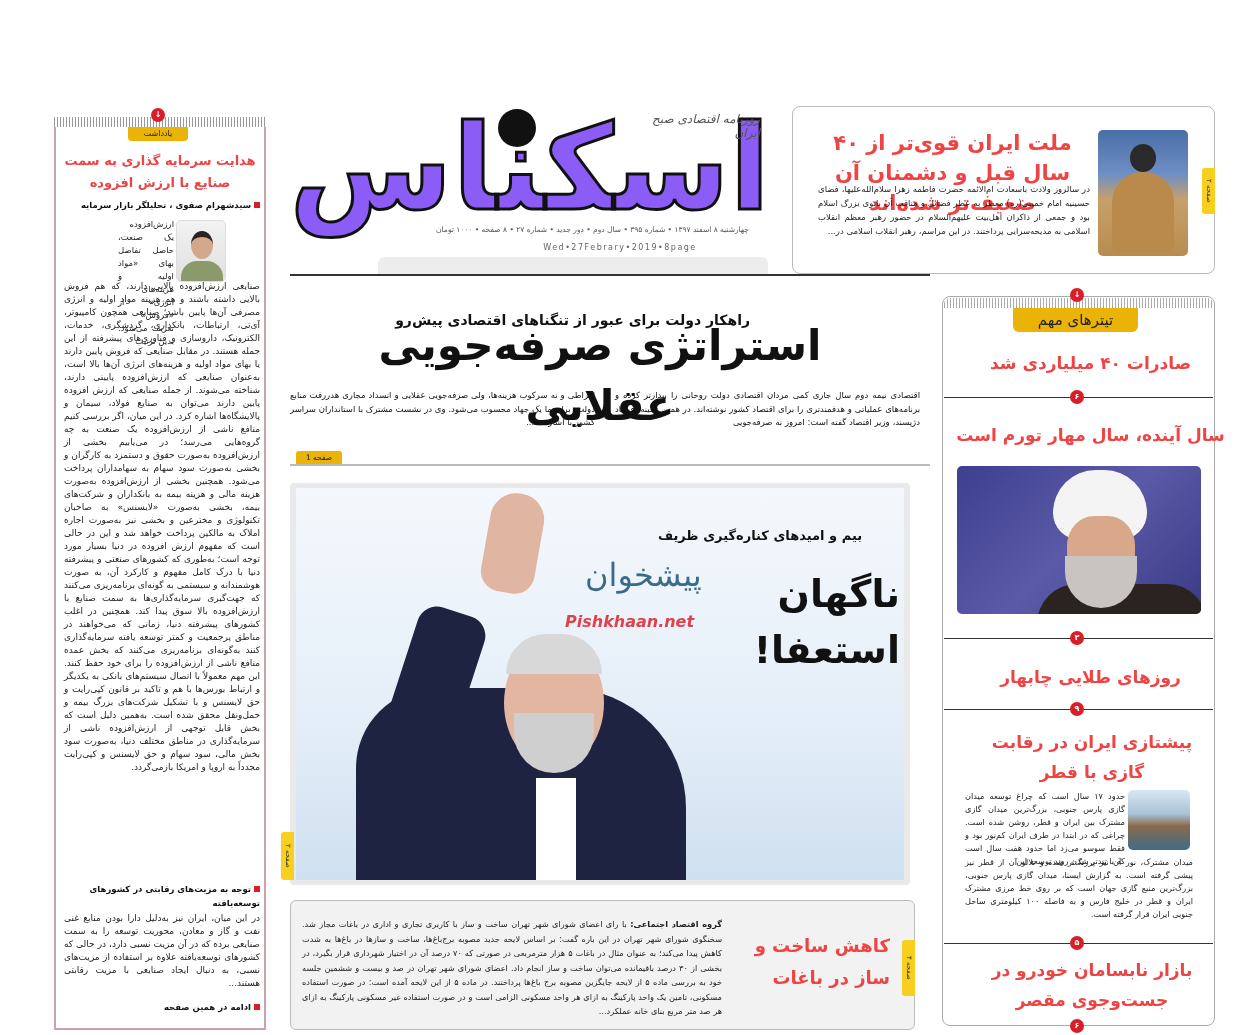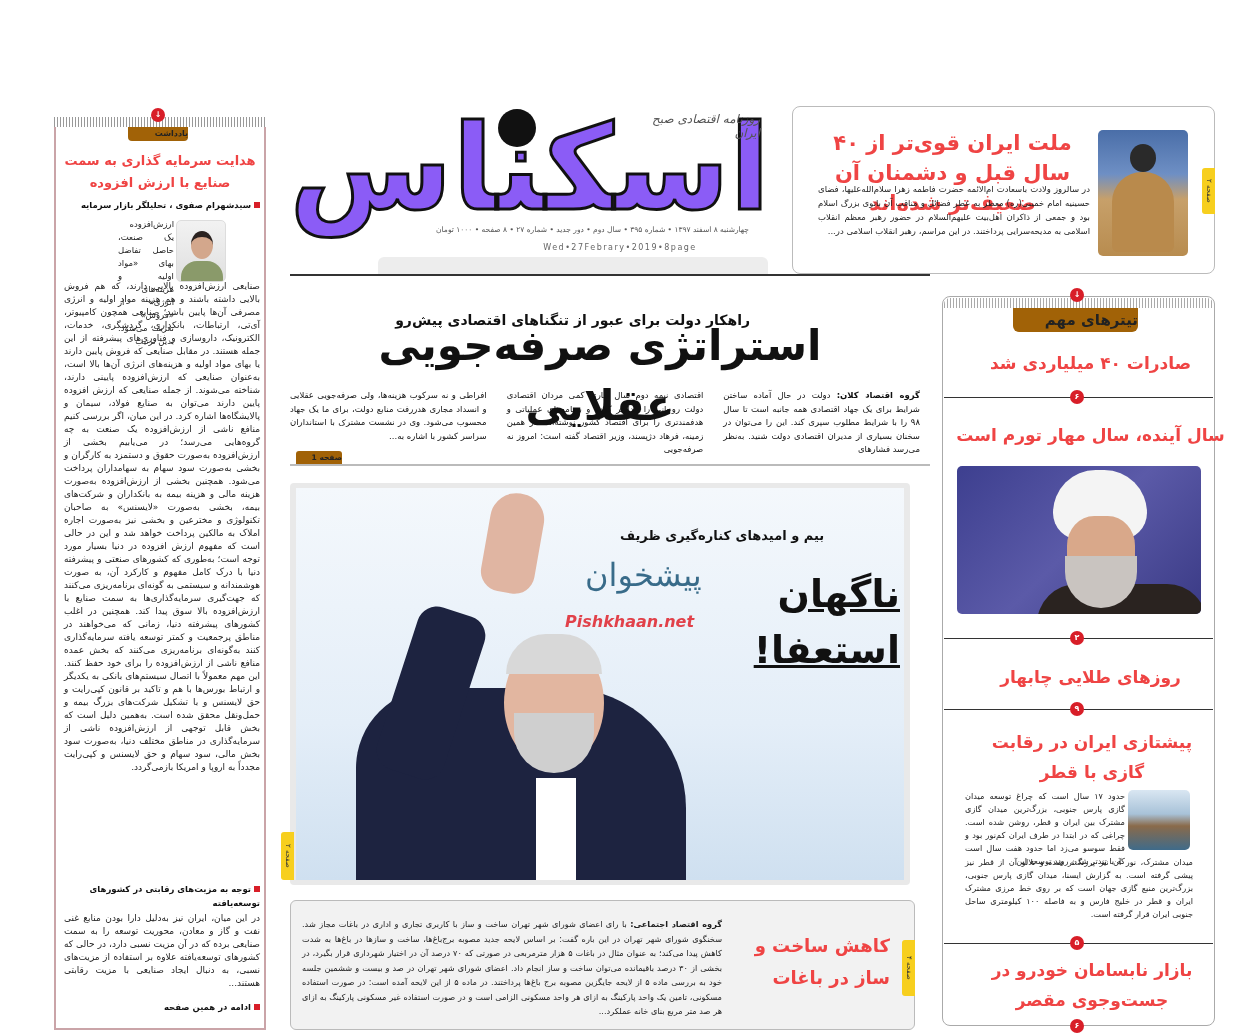--- a/index.html
+++ b/index.html
@@ -1,18 +1,18 @@
 <!DOCTYPE html>
 <html><head>
 <meta charset="utf-8">
 <style>
   * { box-sizing: border-box; margin: 0; padding: 0; }
   html, body { width: 1250px; height: 1035px; background: #ffffff; overflow: hidden; }
   body { position: relative; font-family: "DejaVu Sans", sans-serif; color: #111; direction: rtl; }
-  .yellow-tag { background: #a16207; color: #222; font-weight: bold; border-radius: 4px; text-align: right; }
+  .yellow-tag { background: #eab308; color: #222; font-weight: normal; border-radius: 4px; text-align: center; }
   .side-tab { position: absolute; width: 13px; background: #f7cf1e; border-radius: 3px 0 0 3px; font-size: 7px; writing-mode: vertical-rl; text-align: center; color:#333; display:flex; align-items:center; justify-content:center; }
   .red-dot { position: absolute; width: 14px; height: 14px; border-radius: 50%; background: #d81e28; color: #fff; font-size: 8px; line-height: 14px; text-align: center; font-weight: bold; }
   .body-text { font-size: 9px; line-height: 13px; color: #222; text-align: justify; }
   .headline { font-weight: bold; color: #ef4444; text-align: center; }
 
   
   .logo { position: absolute; left: 300px; top: 103px; width: 470px; height: 130px; }
   .logo-text { position:absolute; left:0; top:0; width:470px; height:130px; font-size: 118px; font-weight: bold; line-height: 130px; color: #8b5cf6; text-align: center; letter-spacing: -4px; -webkit-text-stroke: 3px #111; font-family: "DejaVu Sans", sans-serif; }
   .logo-dot { position:absolute; left: 198px; top: 6px; width: 38px; height: 38px; border-radius: 50%; background: #111; }
   .tagline { position: absolute; left: 630px; top: 112px; width: 130px; font-size: 12px; font-style: italic; color: #555; text-align: right; }
@@ -58,22 +58,22 @@
   
   .photo-frame { position: absolute; left: 290px; top: 483px; width: 620px; height: 402px; background: #e9e9e9; border-radius: 4px; }
   .photo { position: absolute; left: 296px; top: 488px; width: 608px; height: 392px; background: linear-gradient(180deg, #f4f8fc 0%, #e4eef8 60%, #cfe0f0 100%); overflow: hidden; }
   .photo .suit { position:absolute; left:60px; top:200px; width:330px; height:220px; background:#1d2340; border-radius: 80px 120px 0 0; }
   .photo .arm { position:absolute; left:100px; top:120px; width:70px; height:170px; background:#1d2340; transform: rotate(18deg); border-radius: 20px; }
   .photo .hand { position:absolute; left:190px; top:5px; width:54px; height:100px; background:#e0b5a2; border-radius: 26px 26px 20px 20px; transform: rotate(10deg); }
   .photo .face { position:absolute; left:208px; top:150px; width:100px; height:130px; background:#e2b6a0; border-radius:50%; }
   .photo .hair { position:absolute; left:210px; top:146px; width:96px; height:40px; background:#d8d8d8; border-radius:48px 48px 0 0; }
   .photo .beard { position:absolute; left:218px; top:225px; width:80px; height:60px; background:#cfcfcf; border-radius:0 0 40px 40px; }
   .photo .shirt { position:absolute; left:240px; top:290px; width:40px; height:110px; background:#ffffff; }
-  .ziba-kicker { position: absolute; left: 620px; top: 528px; width: 280px; font-size: 13px; font-weight: bold; text-align: left; }
-  .ziba-headline { position: absolute; left: 640px; top: 566px; width: 260px; font-size: 38px; line-height: 56px; font-weight: bold; text-align: right; text-decoration: underline; }
+  .ziba-kicker { position: absolute; left: 620px; top: 528px; width: 280px; font-size: 13px; font-weight: bold; text-align: center; }
+  .ziba-headline { position: absolute; left: 640px; top: 566px; width: 260px; font-size: 38px; line-height: 56px; font-weight: bold; text-align: right; }
   .watermark { position: absolute; left: 565px; top: 612px; font-size: 16px; font-weight: bold; font-style: italic; color: #e0232c; opacity: 0.85; direction: ltr; }
   .watermark-fa { position: absolute; left: 585px; top: 556px; font-size: 32px; color: #0c4a6e; opacity: 0.8; font-family: "DejaVu Serif", serif; }
   .side-tab-photo { left: 281px; top: 832px; height: 48px; }
 
   
   .bottom-box { position: absolute; left: 290px; top: 900px; width: 625px; height: 130px; border: 1px solid #bbb; border-radius: 6px; background: #f2f2f2; }
   .bottom-headline { position: absolute; left: 740px; top: 930px; width: 150px; font-size: 18px; line-height: 32px; text-align: right; }
   .bottom-text { position: absolute; left: 302px; top: 917px; width: 420px; font-size: 8.2px; line-height: 14.5px; text-align: justify; }
   .side-tab-bottom { left: 902px; top: 940px; height: 56px; }
 
@@ -132,21 +132,20 @@
   <span class="bullet" style="display:inline-block;width:6px;height:6px;background:#d81e28;margin-left:3px;"></span><span>توجه به مزیت‌های رقابتی در کشورهای توسعه‌یافته</span>
 </div>
 <div class="body-text note-body2">در این میان، ایران نیز به‌دلیل دارا بودن منابع غنی نفت و گاز و معادن، محوریت توسعه را به سمت صنایعی برده که در آن مزیت نسبی دارد، در حالی که کشورهای توسعه‌یافته علاوه بر استفاده از مزیت‌های نسبی، به دنبال ایجاد صنایعی با مزیت رقابتی هستند...</div>
 <div class="note-more">
   <span style="display:inline-block;width:6px;height:6px;background:#d81e28;margin-left:3px;"></span><span>ادامه در همین صفحه</span>
 </div>
 
 <div class="kicker">راهکار دولت برای عبور از تنگناهای اقتصادی پیش‌رو</div>
 <div class="main-headline">استراتژی صرفه‌جویی عقلایی</div>
 <div class="lead-cols">
-  <div class="lead-col"><b>گروه اقتصاد کلان:</b><span> دولت در حال آماده ساختن شرایط برای یک جهاد اقتصادی همه جانبه است تا سال ۹۸ را با شرایط مطلوب سپری کند. این را می‌توان در سخنان بسیاری از مدیران اقتصادی دولت شنید. به‌نظر می‌رسد فشارهای</span></div>
   <div class="lead-col"><span>اقتصادی نیمه دوم سال جاری کمی مردان اقتصادی دولت روحانی را بیدارتر کرده و برنامه‌های عملیاتی و هدفمندتری را برای اقتصاد کشور نوشته‌اند. در همین زمینه، فرهاد دژپسند، وزیر اقتصاد گفته است: امروز نه صرفه‌جویی</span></div>
   <div class="lead-col"><span>افراطی و نه سرکوب هزینه‌ها، ولی صرفه‌جویی عقلایی و انسداد مجاری هدررفت منابع دولت، برای ما یک جهاد محسوب می‌شود. وی در نشست مشترک با استانداران سراسر کشور با اشاره به...</span></div>
 </div>
 <div class="yellow-tag page3-tag">صفحه 1</div>
 <div class="hr-lead"></div>
 
 <div class="photo-frame"></div>
 <div class="photo">
   <div class="suit"></div>
     <div class="arm"></div>

